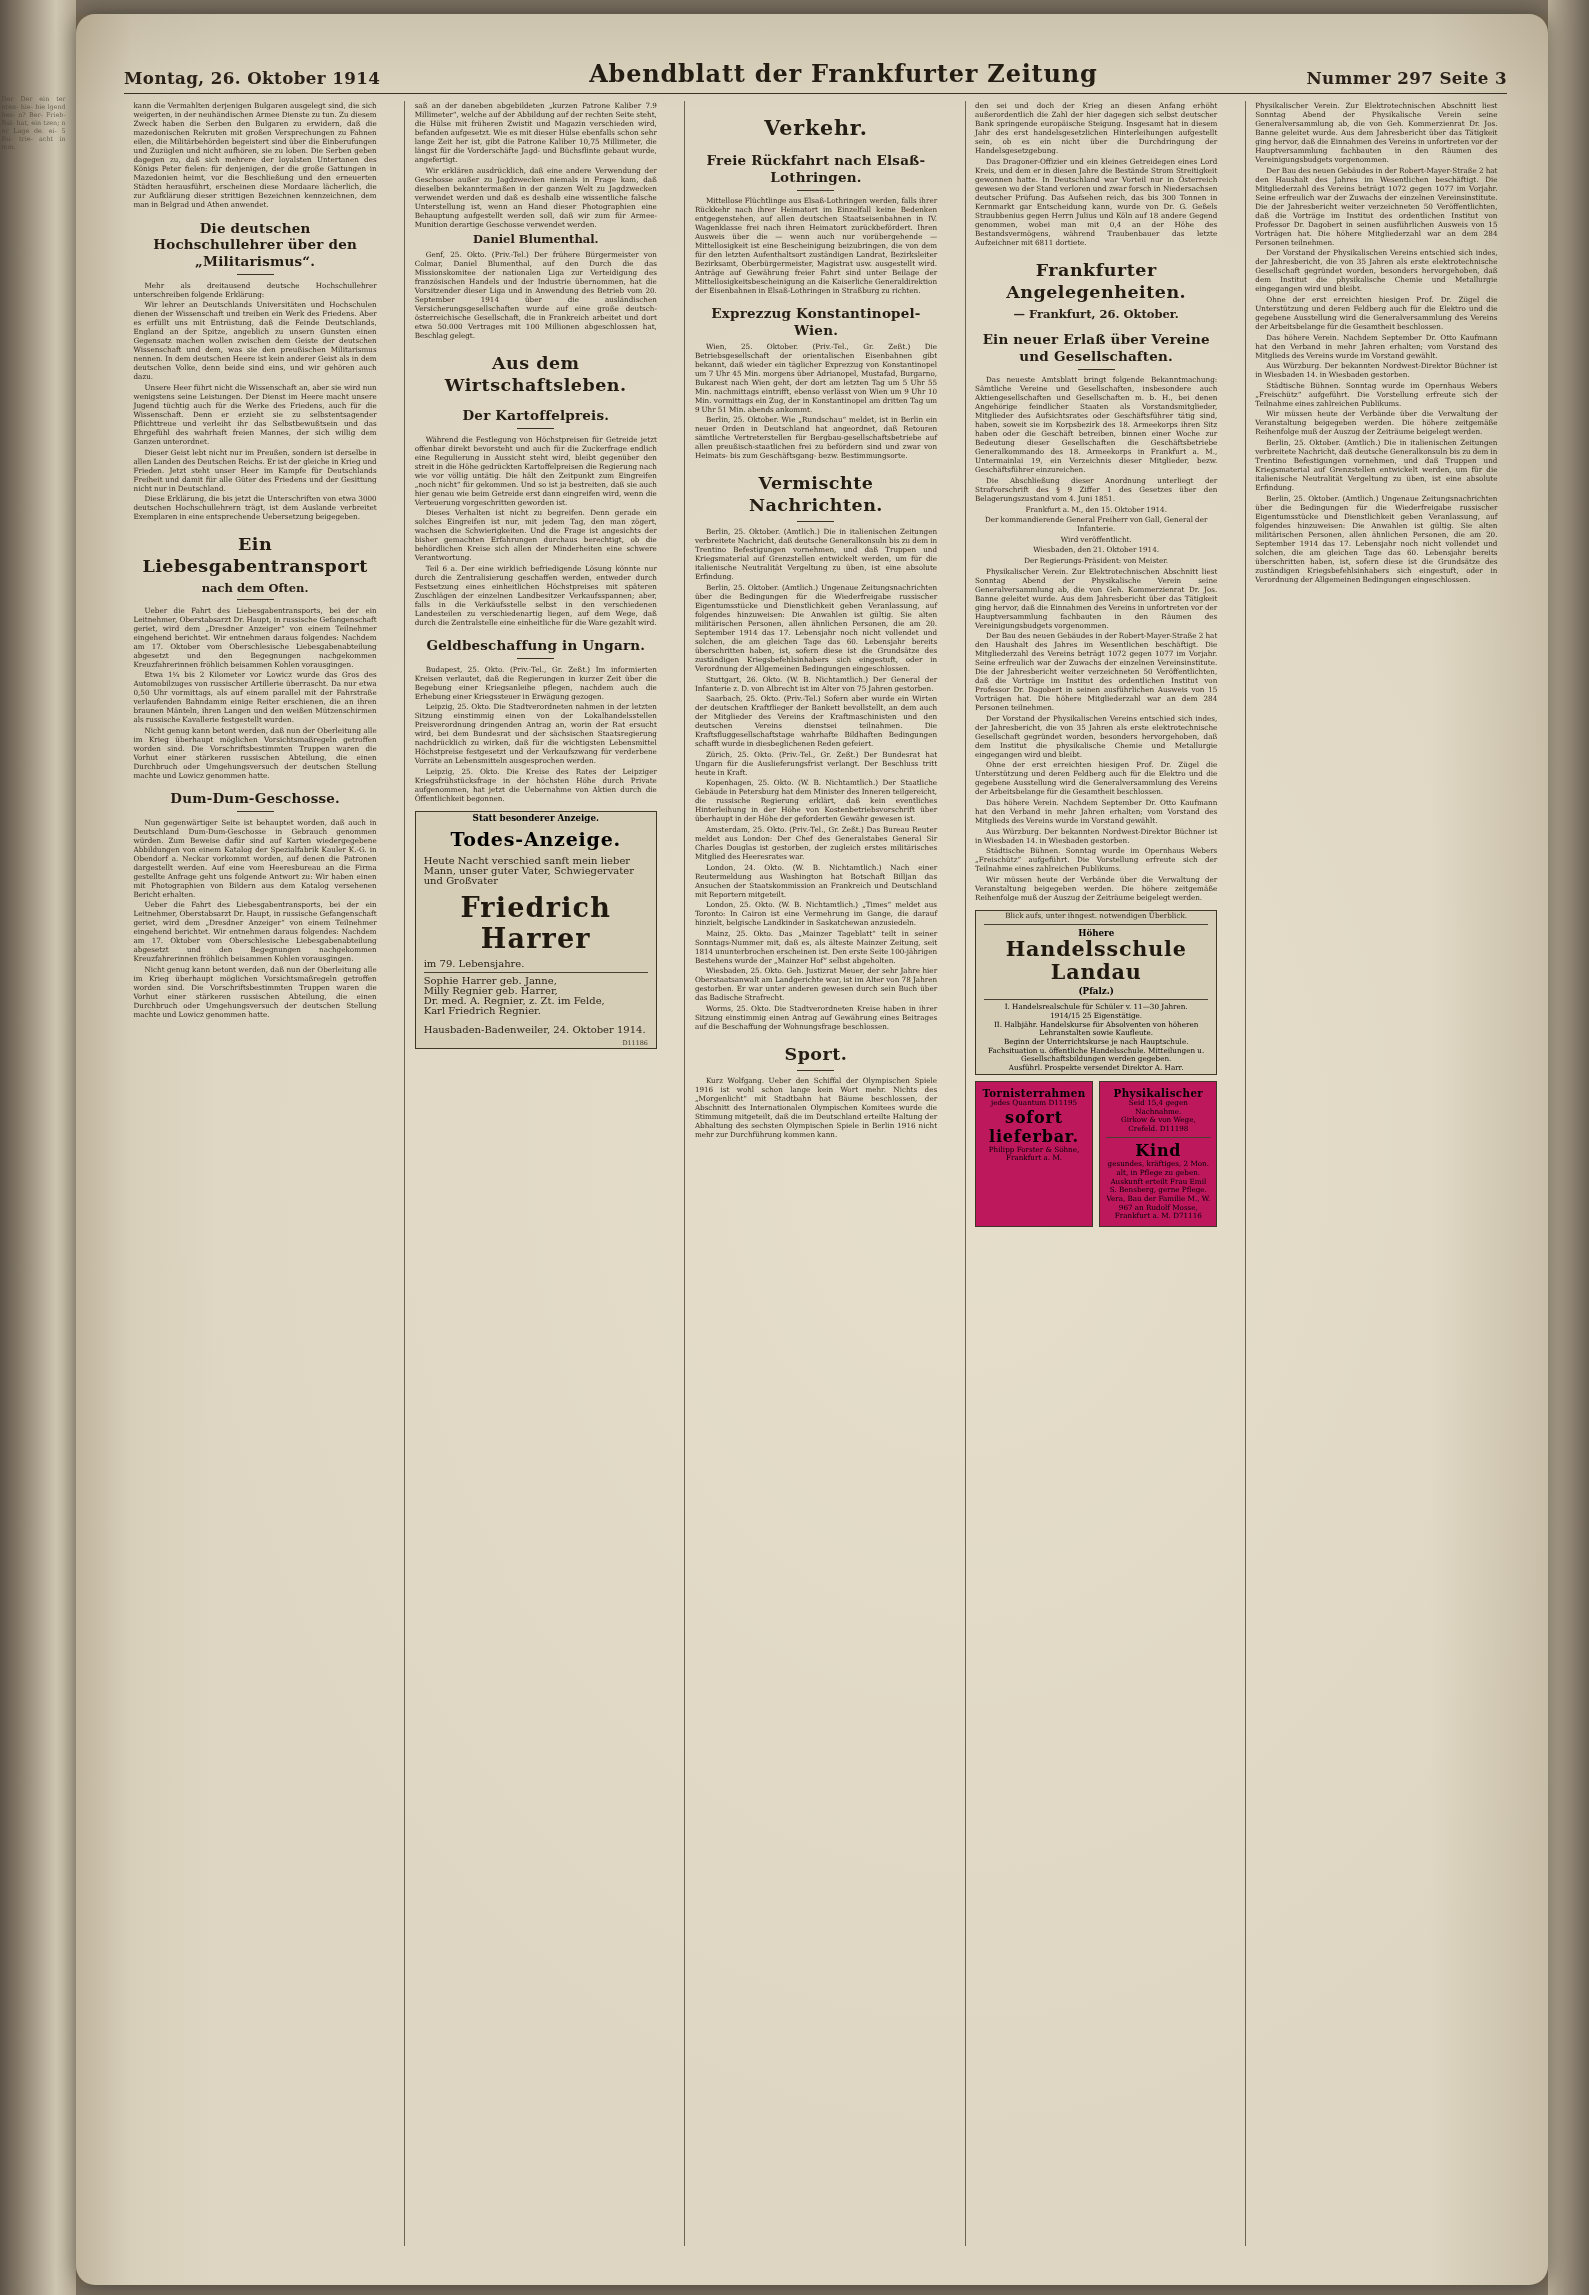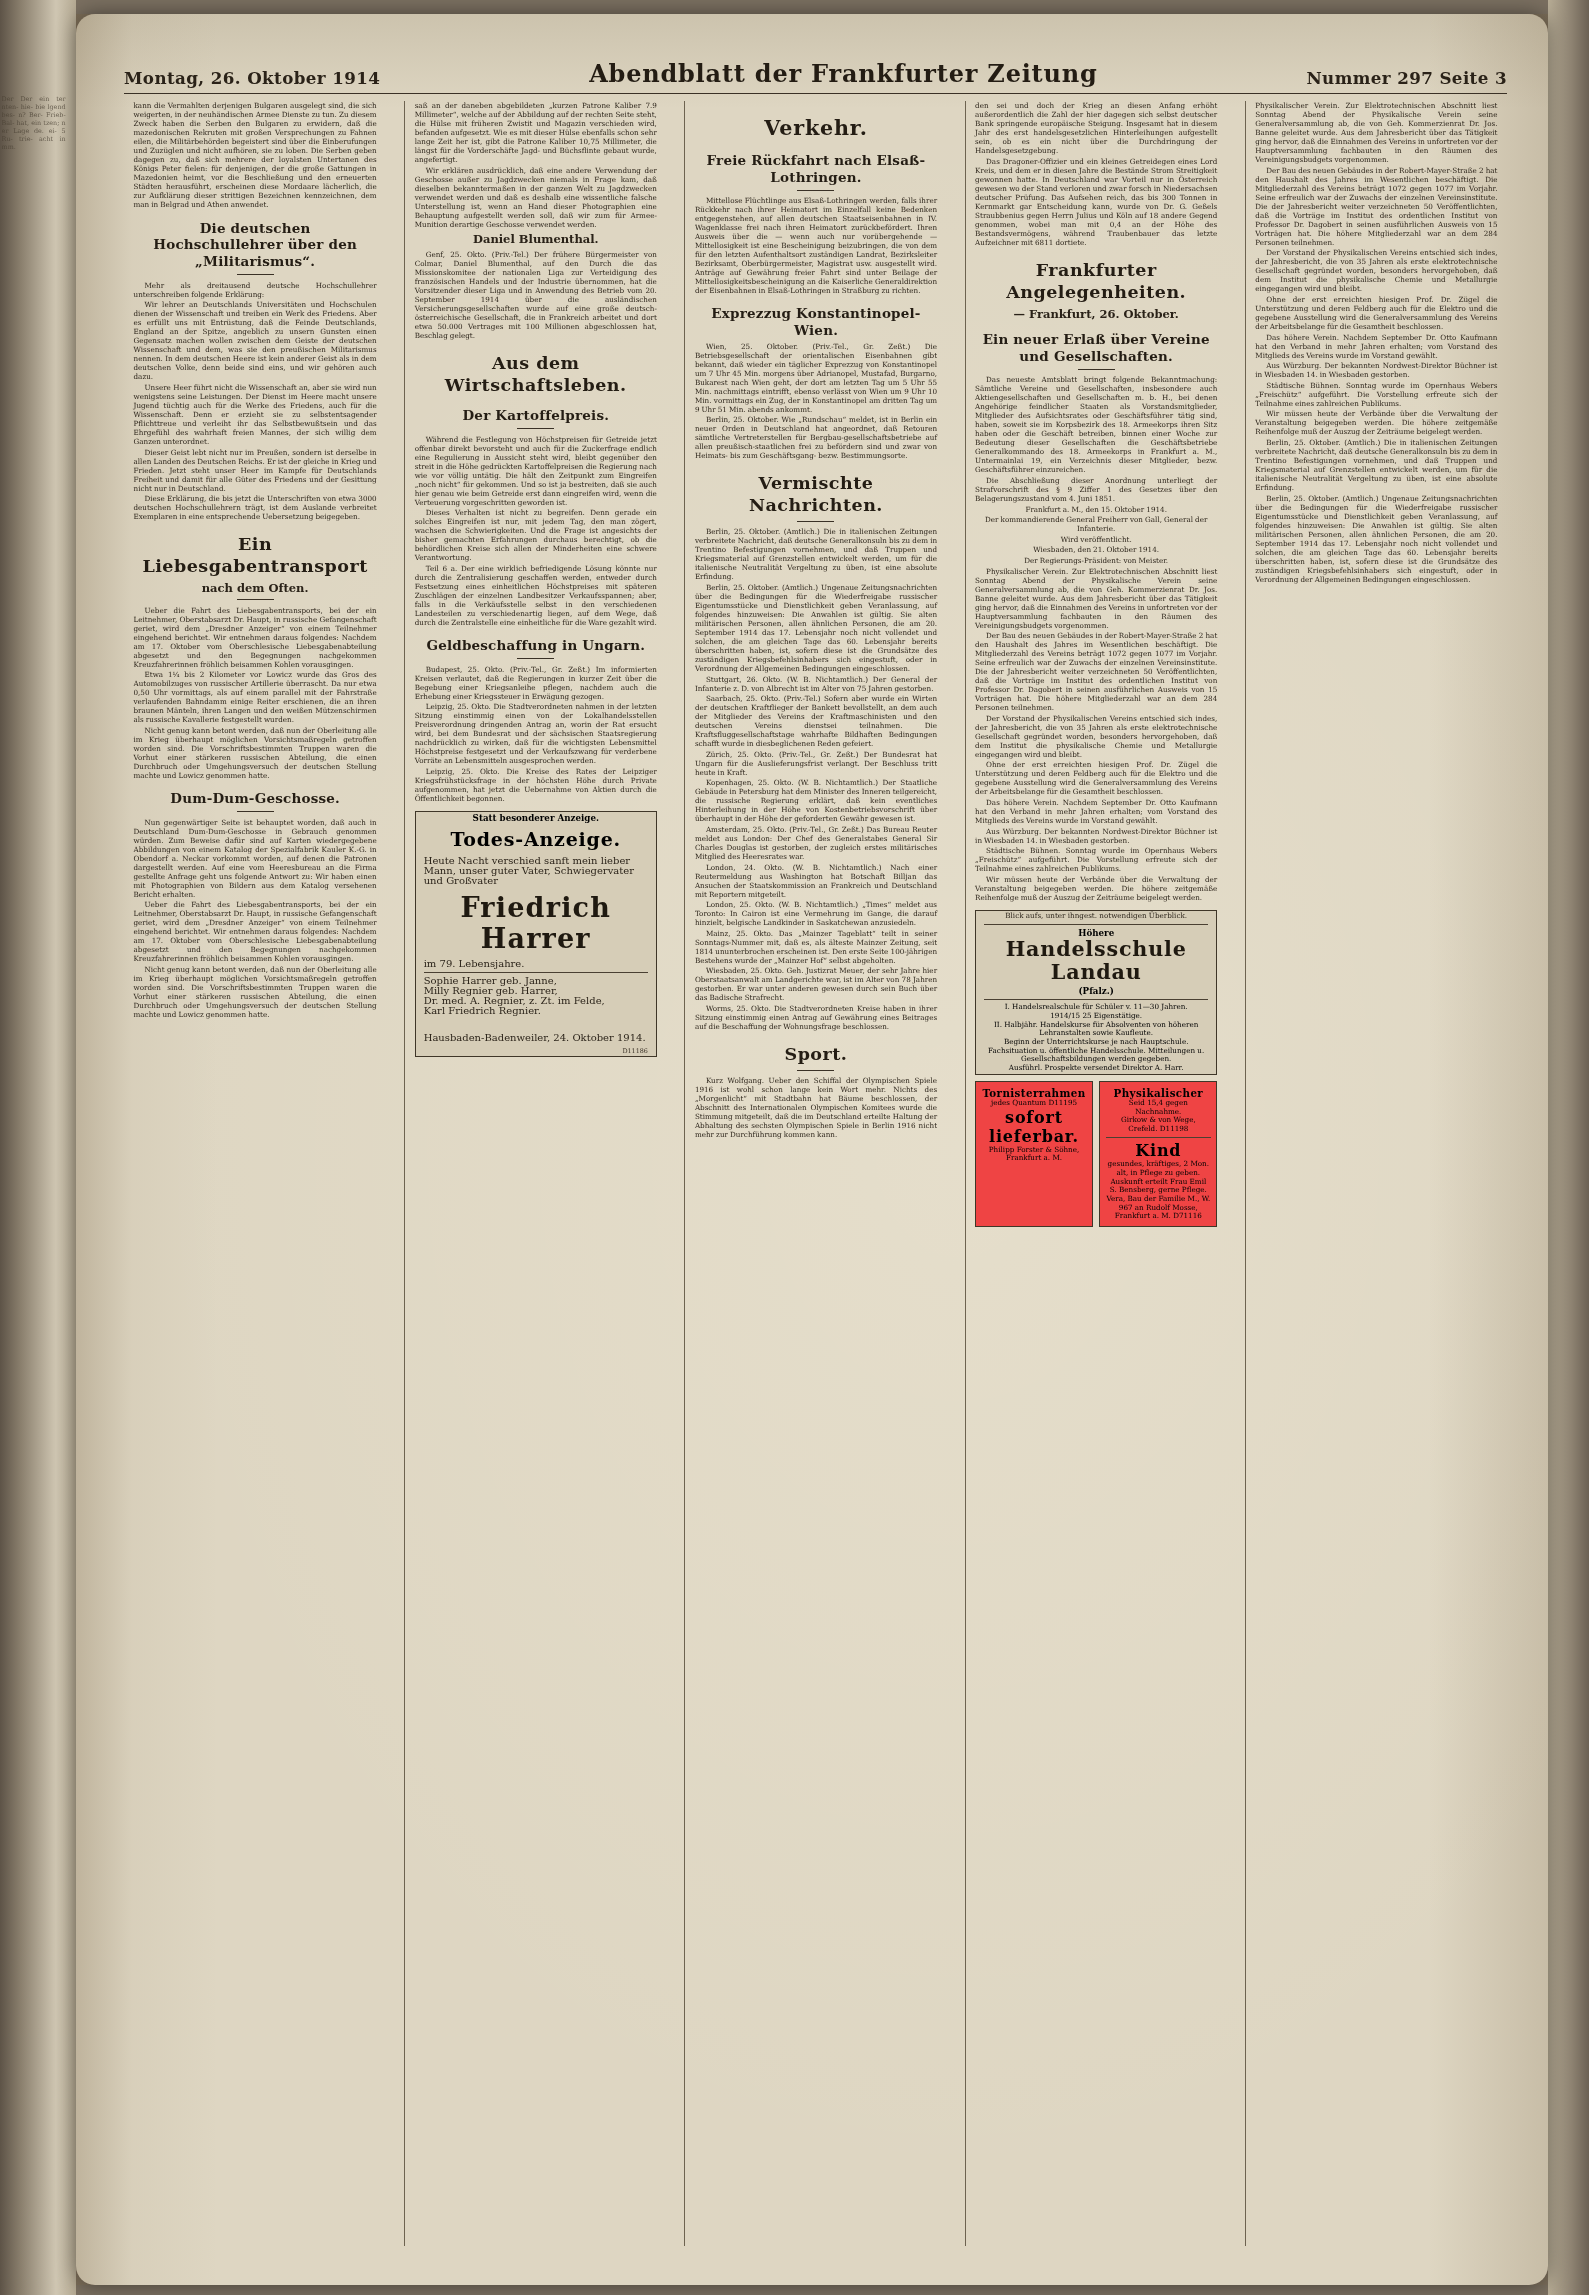--- a/index.html
+++ b/index.html
@@ -221,21 +221,21 @@
     text-align: center;
     margin-top: 2.4px;
   }
   .ad-row {
     display: flex;
     gap: 6.4px;
   }
   .ad-half {
     flex: 1;
     border: 1.2px solid #3f3628;
-    background: #ef4444;
+    background: #be185d;
     padding: 4.8px 5.6px;
     box-sizing: border-box;
     text-align: center;
   }
   .ad-kicker {
     font-size: 10.3px;
     font-weight: bold;
     letter-spacing: 0.4px;
   }
   .ad-line { font-size: 7.2px; line-height: 8.7px; }
@@ -334,21 +334,21 @@
         <div class="ad-note">Statt besonderer Anzeige.</div>
         <div class="ad-title">Todes-Anzeige.</div>
         <div class="ad-lines">Heute Nacht verschied sanft mein lieber Mann, unser guter Vater, Schwiegervater und Großvater</div>
         <div class="ad-name">Friedrich Harrer</div>
         <div class="ad-lines">im 79. Lebensjahre.</div>
         <div class="ad-rule"></div>
         <div class="ad-lines">Sophie Harrer geb. Janne,</div>
         <div class="ad-lines">Milly Regnier geb. Harrer,</div>
         <div class="ad-lines">Dr. med. A. Regnier, z. Zt. im Felde,</div>
         <div class="ad-lines">Karl Friedrich Regnier.</div>
-        <div class="ad-lines" style="margin-top:17px">Hausbaden-Badenweiler, 24. Oktober 1914.</div>
+        <div class="ad-lines" style="margin-top:9px">Hausbaden-Badenweiler, 24. Oktober 1914.</div>
         <div class="ad-ref">D11186</div>
       </div>
     </div>
 
     <div class="col">
       <div class="h-section h-xbig">Verkehr.</div>
       <div class="h-section">Freie Rückfahrt nach Elsaß-Lothringen.</div>
       <div class="dash"></div>
       <p class="body">Mittellose Flüchtlinge aus Elsaß-Lothringen werden, falls ihrer Rückkehr nach ihrer Heimatort im Einzelfall keine Bedenken entgegenstehen, auf allen deutschen Staatseisenbahnen in IV. Wagenklasse frei nach ihren Heimatort zurückbefördert. Ihren Ausweis über die — wenn auch nur vorübergehende — Mittellosigkeit ist eine Bescheinigung beizubringen, die von dem für den letzten Aufenthaltsort zuständigen Landrat, Bezirksleiter Bezirksamt, Oberbürgermeister, Magistrat usw. ausgestellt wird. Anträge auf Gewährung freier Fahrt sind unter Beilage der Mittellosigkeitsbescheinigung an die Kaiserliche Generaldirektion der Eisenbahnen in Elsaß-Lothringen in Straßburg zu richten.</p>
 

